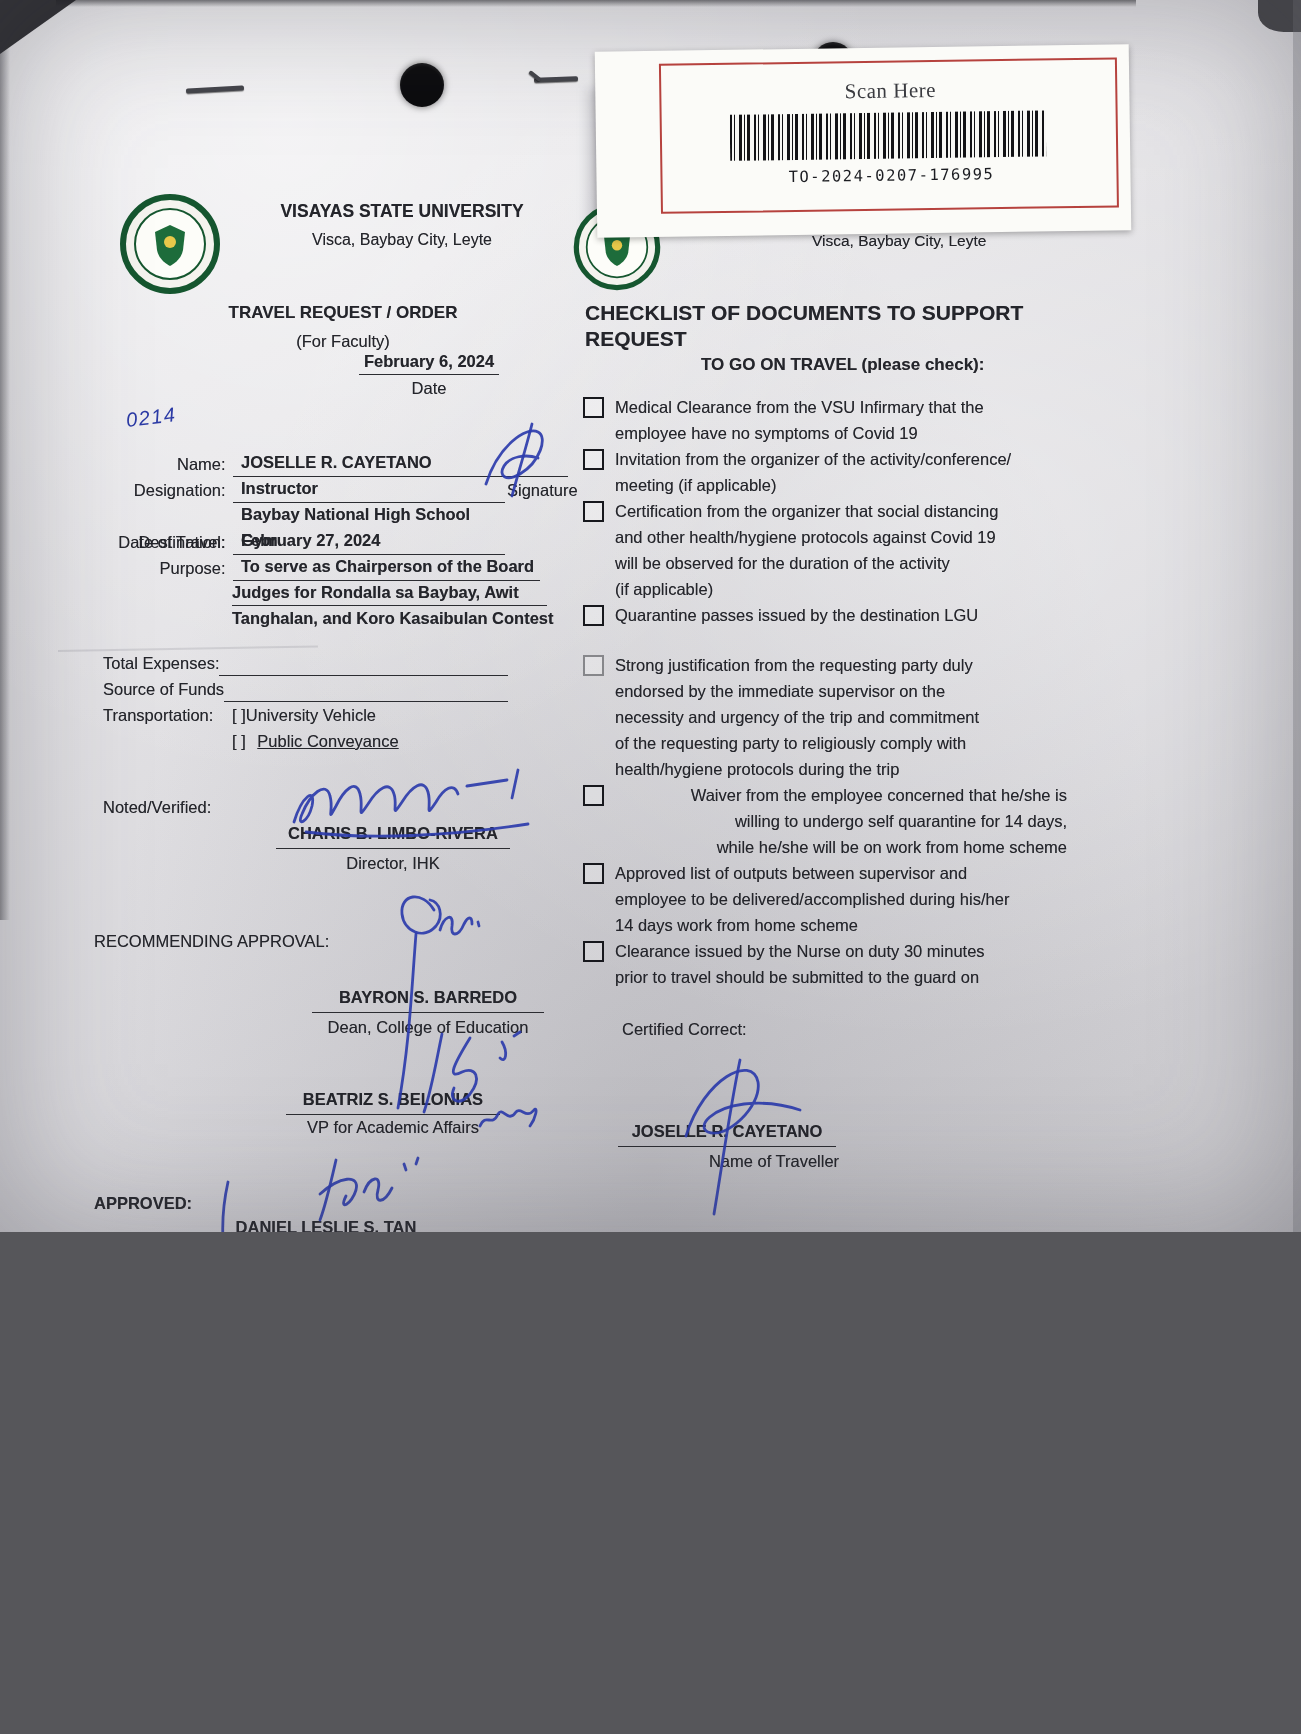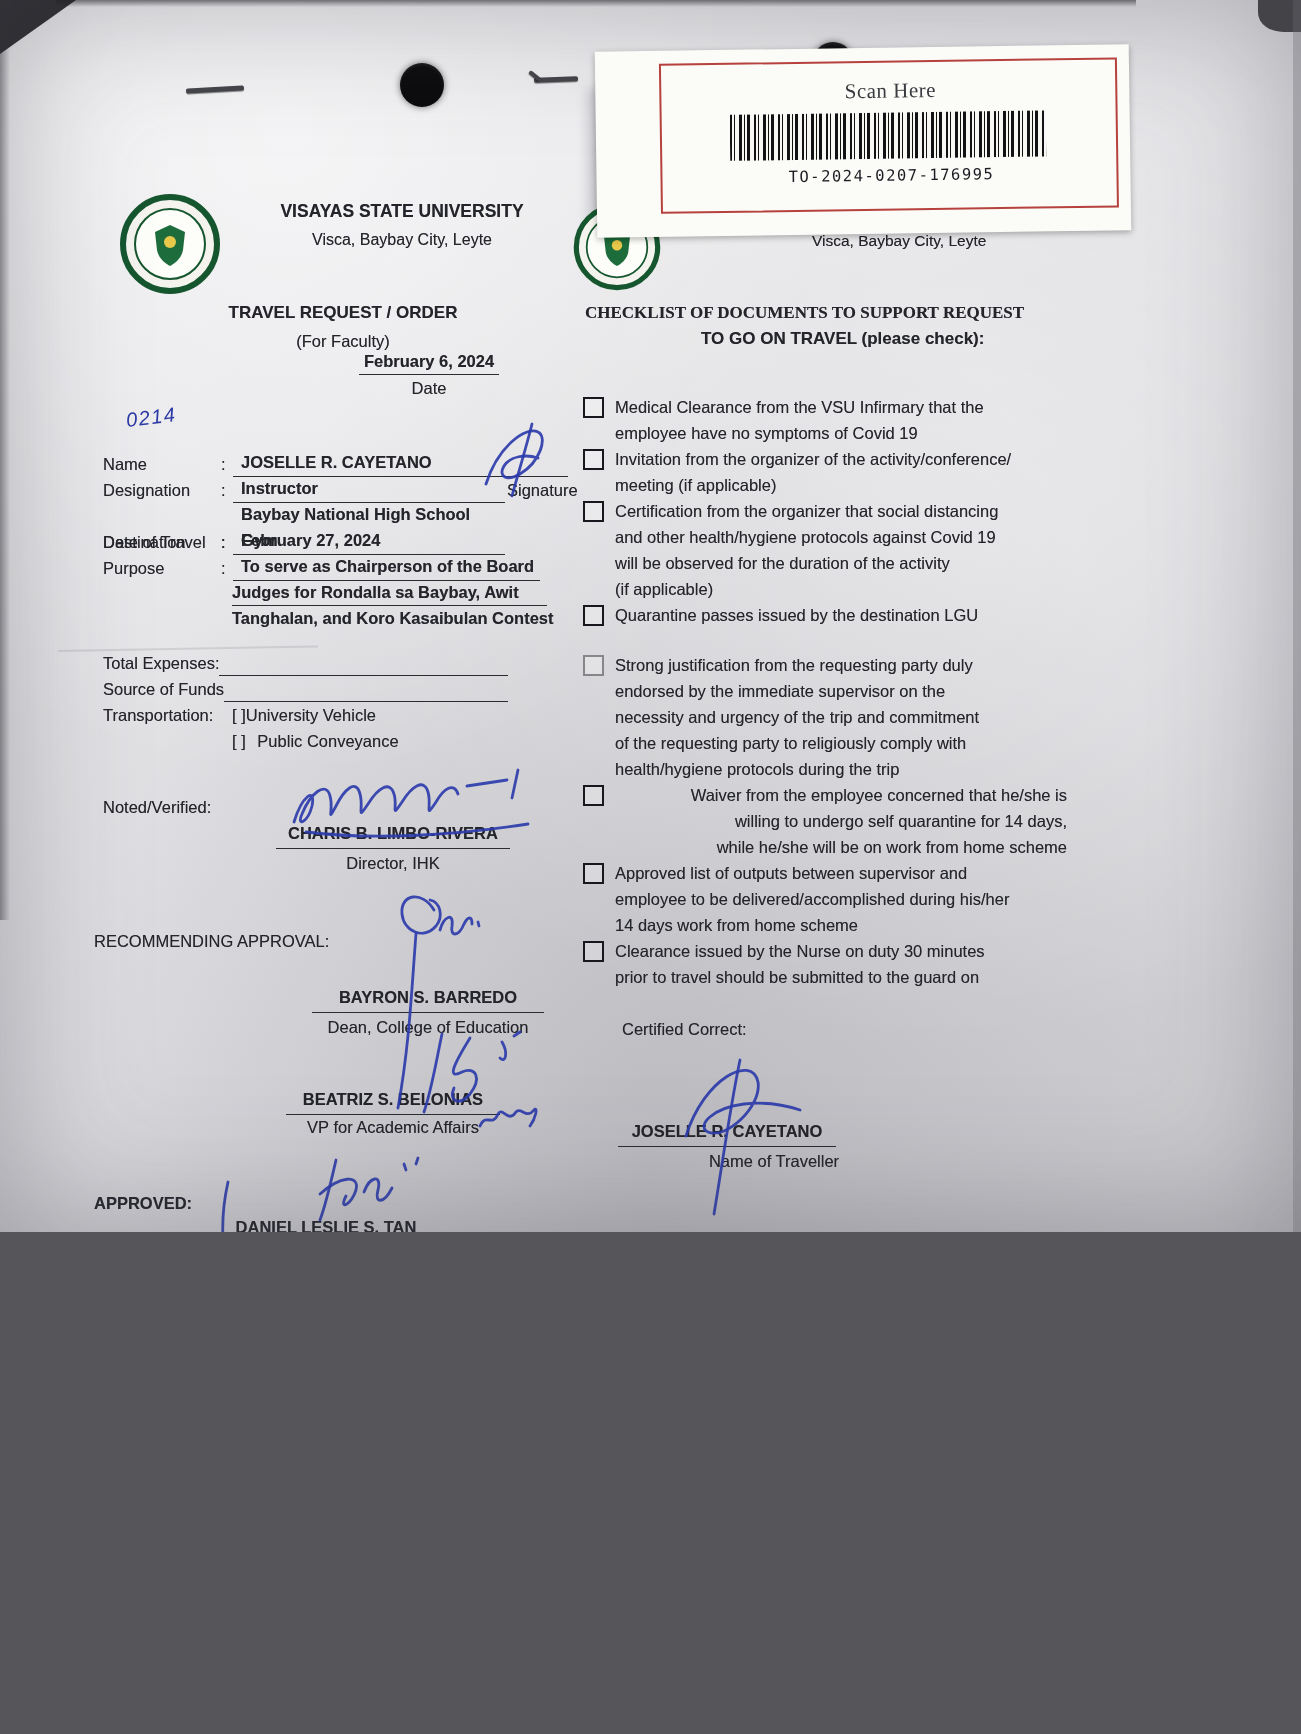--- a/index.html
+++ b/index.html
@@ -22,21 +22,21 @@
   .txt { font-size:16.5px; line-height:26px; color:#24252b;
          text-shadow:0 0 .5px rgba(36,37,43,.45); }
   .sm  { font-size:15.5px; }
   .b   { font-weight:bold; }
   .ctr { text-align:center; }
   .ul  { border-bottom:1.6px solid #2b2c31; }
   .preline { white-space:pre-line; }
 
   
   .frow { display:flex; align-items:flex-end; }
-  .flab { width:118px; flex:none; }
+  .flab { width:118px; flex:none;text-align:right; }
   .fcol { width:12px; flex:none; }
   .fval { flex:1; padding-left:8px; padding-bottom:1px; }
 
   
   .chk { display:flex; gap:11px; align-items:flex-start; }
   .box { width:21px; height:21px; flex:none; margin-top:3px;
          border:2.2px solid #17181d; background:rgba(255,255,255,.25); }
   .box.faint { border-color:rgba(23,24,29,.45); }
   .chk-text { width:452px; }
 
@@ -138,21 +138,21 @@
     <div class="txt" style="margin-top:2px;">(For Faculty)</div>
   </div>
   <div class="abs ctr" style="left:348px;top:348px;width:162px;">
     <span class="txt b ul" style="display:inline-block;padding:0 5px;">February 6, 2024</span>
     <div class="txt">Date</div>
   </div>
 
   <div class="abs ink ctrlnum" style="left:126px;top:406px;">0214</div>
 
   <div class="abs" style="left:585px;top:300px;width:460px;">
-    <div class="txt b" style="font-size:17px;font-family:Liberation Serif, serif;">CHECKLIST OF DOCUMENTS TO SUPPORT REQUEST</div>
+    <div class="txt b" style="font-size:21px;">CHECKLIST OF DOCUMENTS TO SUPPORT REQUEST</div>
     <div class="txt b" style="font-size:17px;padding-left:116px;">TO GO ON TRAVEL (please check):</div>
   </div>
 
   <div class="abs frow txt" style="left:103px;top:449px;width:465px;">
     <span class="flab">Name</span>
     <span class="fcol">:</span>
     <span class="fval ul b">JOSELLE R. CAYETANO</span>
   </div>
   <div class="abs frow txt" style="left:103px;top:475px;width:402px;">
     <span class="flab">Designation</span>
@@ -186,21 +186,21 @@
     <span>Source of Funds</span>
     <span class="fval ul"></span>
   </div>
   <div class="abs frow txt" style="left:103px;top:702px;width:420px;">
     <span style="width:129px;flex:none;">Transportation:</span>
     <span>[ ]</span>
     <span style="">University Vehicle</span>
   </div>
   <div class="abs txt" style="left:232px;top:728px;">
     <span>[ ]</span>
-    <span style="margin-left:7px;">Public Conveyance</span>
+    <span style="margin-left:7px;text-decoration:underline;">Public Conveyance</span>
   </div>
 
   <div class="abs chk" style="left:583px;top:394px;">
     <span class="box"></span>
     <span class="txt chk-text preline">Medical Clearance from the VSU Infirmary that the
 employee have no symptoms of Covid 19</span>
   </div>
   <div class="abs chk" style="left:583px;top:446px;">
     <span class="box"></span>
     <span class="txt chk-text preline">Invitation from the organizer of the activity/conference/

